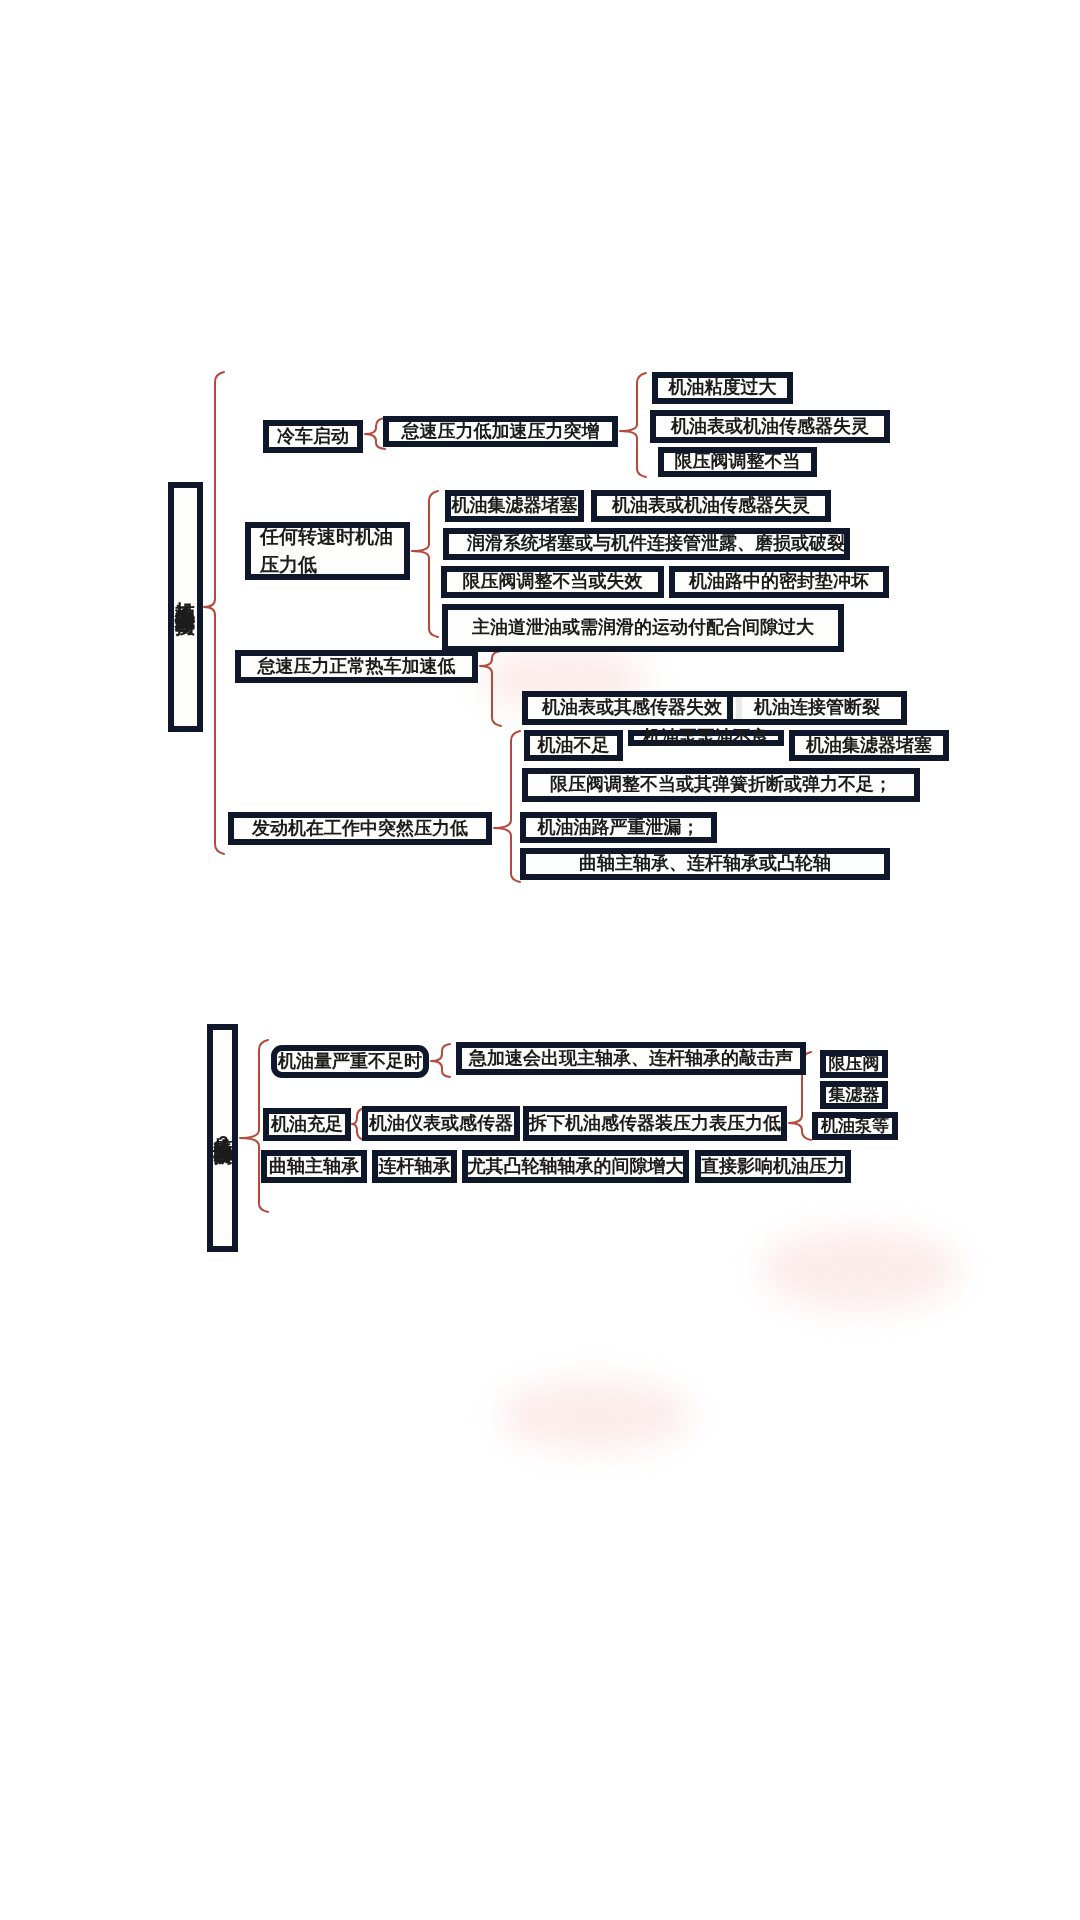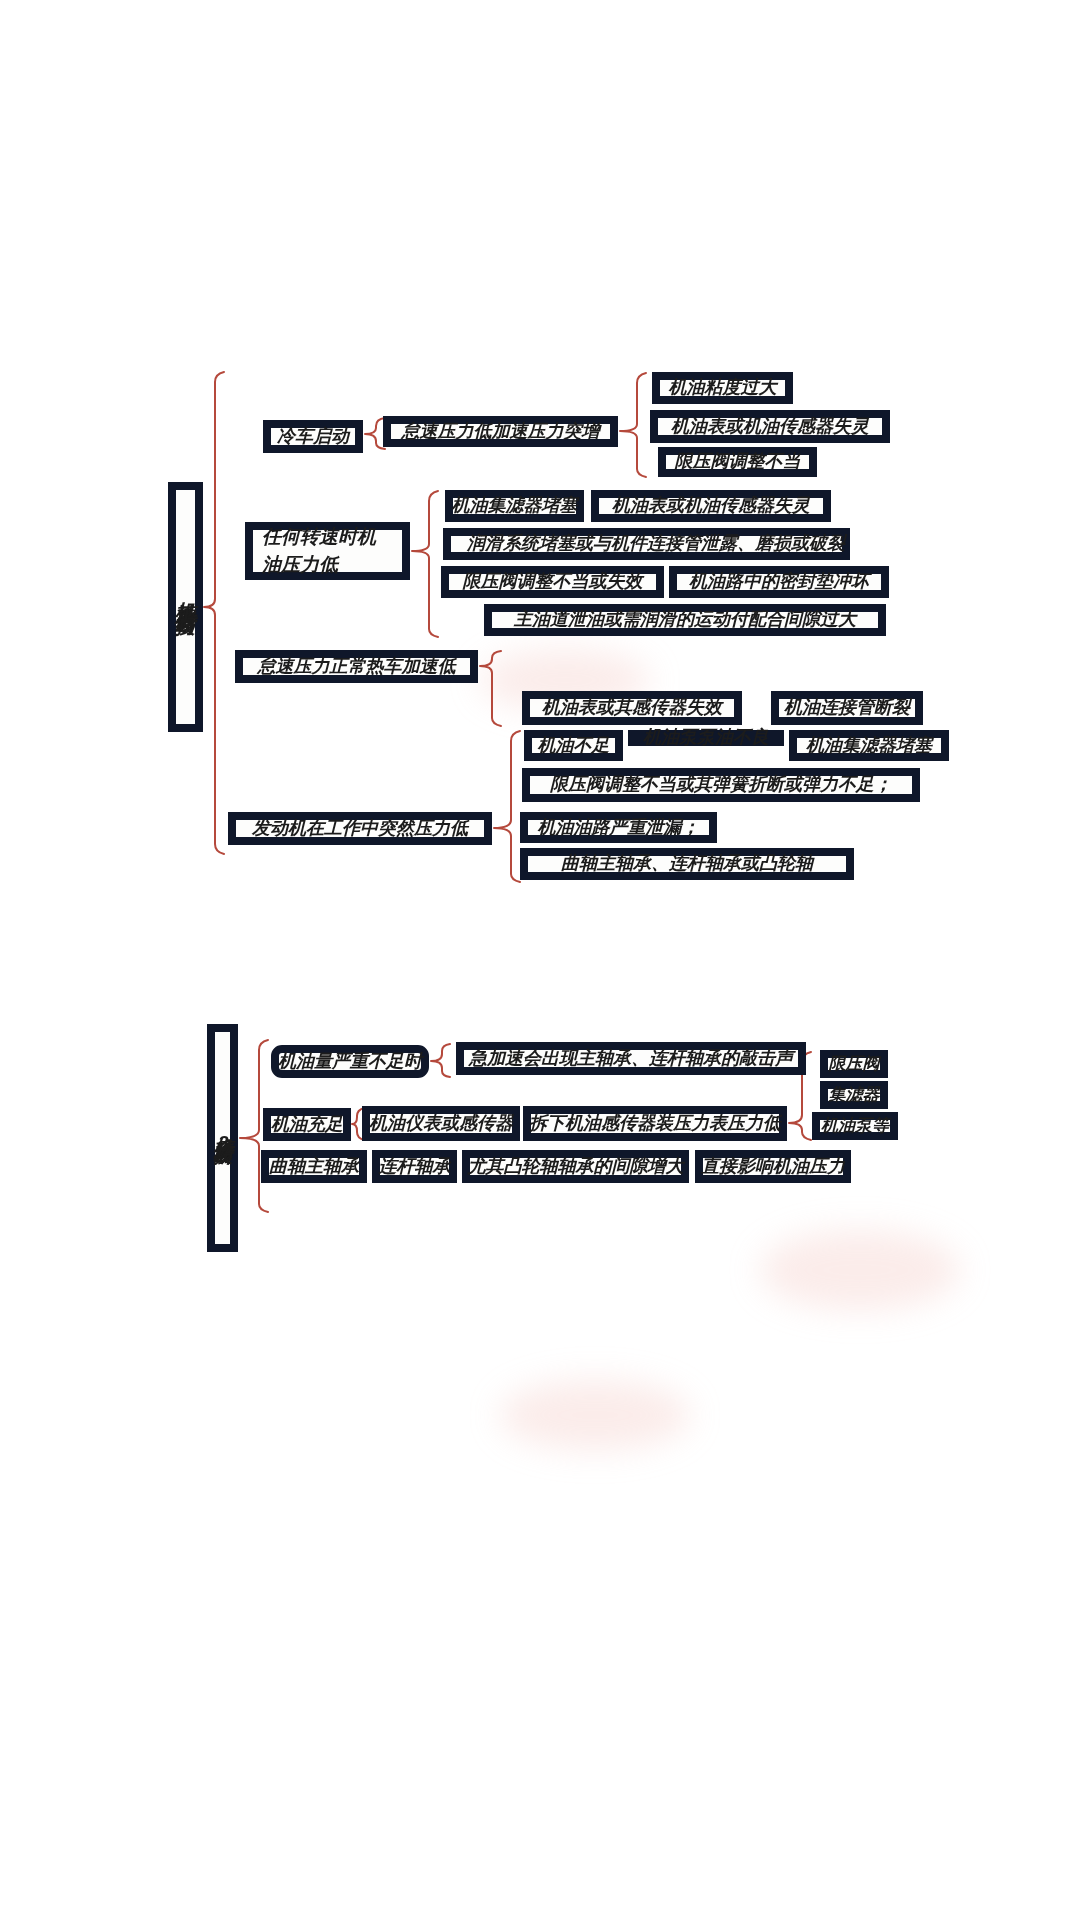--- a/index.html
+++ b/index.html
@@ -1,21 +1,21 @@
 <!DOCTYPE html>
 <html><head>
 <meta charset="utf-8">
 <style>
   html,body{margin:0;padding:0;background:#ffffff;}
   .canvas{position:relative;width:1080px;height:1920px;background:#ffffff;overflow:hidden;
           font-family:"Liberation Sans","DejaVu Sans",sans-serif;}
   .bx{position:absolute;display:flex;align-items:center;justify-content:center;
-      background:rgba(253,253,252,0.92);border:8px solid #0f172a;color:#1c1c1c;
+      background:rgba(253,253,252,0.92);border:6px solid #0f172a;color:#1c1c1c;
       font-size:18px;font-weight:bold;white-space:nowrap;box-sizing:border-box;
-      padding:0 5px;line-height:1.2;font-style:italic;}
+      padding:0 5px;line-height:1.2;}
   .wrap{white-space:normal;justify-content:flex-start;text-align:left;padding:0 9px;line-height:1.45;}
   .vx{writing-mode:vertical-lr;text-orientation:upright;font-size:20px;letter-spacing:2px;
       padding:5px 0;white-space:normal;}
   svg.lines{position:absolute;left:0;top:0;pointer-events:none;}
   svg.lines path{fill:none;stroke:#b5493c;stroke-width:2;stroke-linecap:round;stroke-linejoin:round;}
   .blob{position:absolute;border-radius:50%;filter:blur(16px);background:rgba(238,181,172,0.26);}
 </style>
 </head>
 <body>
 
@@ -47,33 +47,33 @@
   <div class="bx" style="left:652px;top:372px;width:141px;height:32px;">机油粘度过大</div>
   <div class="bx" style="left:650px;top:410px;width:240px;height:33px;">机油表或机油传感器失灵</div>
   <div class="bx" style="left:658px;top:447px;width:159px;height:30px;">限压阀调整不当</div>
 
   <div class="bx wrap" style="left:245px;top:522px;width:165px;height:58px;font-size:19px;">任何转速时机油压力低</div>
   <div class="bx" style="left:445px;top:490px;width:139px;height:32px;">机油集滤器堵塞</div>
   <div class="bx" style="left:591px;top:490px;width:240px;height:32px;">机油表或机油传感器失灵</div>
   <div class="bx" style="left:443px;top:528px;width:407px;height:32px;padding-left:24px;">润滑系统堵塞或与机件连接管泄露、磨损或破裂</div>
   <div class="bx" style="left:441px;top:566px;width:223px;height:32px;">限压阀调整不当或失效</div>
   <div class="bx" style="left:669px;top:566px;width:220px;height:32px;">机油路中的密封垫冲坏</div>
-  <div class="bx" style="left:442px;top:604px;width:402px;height:32px;margin-left:42px;">主油道泄油或需润滑的运动付配合间隙过大</div>
+  <div class="bx" style="left:442px;top:604px;width:402px;height:48px;">主油道泄油或需润滑的运动付配合间隙过大</div>
 
   <div class="bx" style="left:235px;top:650px;width:243px;height:33px;">怠速压力正常热车加速低</div>
   <div class="bx" style="left:522px;top:691px;width:220px;height:34px;">机油表或其感传器失效</div>
-  <div class="bx" style="left:771px;top:691px;width:152px;height:34px;">机油连接管断裂</div>
+  <div class="bx" style="left:727px;top:691px;width:180px;height:34px;">机油连接管断裂</div>
 
   <div class="bx" style="left:228px;top:812px;width:264px;height:33px;">发动机在工作中突然压力低</div>
   <div class="bx" style="left:524px;top:730px;width:99px;height:31px;">机油不足</div>
   <div class="bx" style="left:628px;top:730px;width:156px;height:16px;">机油泵泵油不良</div>
   <div class="bx" style="left:789px;top:730px;width:160px;height:31px;">机油集滤器堵塞</div>
   <div class="bx" style="left:522px;top:768px;width:398px;height:34px;">限压阀调整不当或其弹簧折断或弹力不足；</div>
   <div class="bx" style="left:520px;top:812px;width:197px;height:31px;">机油油路严重泄漏；</div>
-  <div class="bx" style="left:520px;top:848px;width:334px;height:32px;">曲轴主轴承、连杆轴承或凸轮轴</div>
+  <div class="bx" style="left:520px;top:848px;width:370px;height:32px;">曲轴主轴承、连杆轴承或凸轮轴</div>
 
   <div class="bx vx" style="left:207px;top:1024px;width:31px;height:228px;font-size:19px;letter-spacing:1px;">机油压力低诊断技巧2</div>
 
   <div class="bx" style="left:271px;top:1045px;width:158px;height:33px;border-radius:11px;">机油量严重不足时</div>
   <div class="bx" style="left:456px;top:1042px;width:350px;height:33px;">急加速会出现主轴承、连杆轴承的敲击声</div>
 
   <div class="bx" style="left:820px;top:1050px;width:68px;height:28px;font-size:17px;">限压阀</div>
   <div class="bx" style="left:820px;top:1081px;width:68px;height:28px;font-size:17px;">集滤器</div>
   <div class="bx" style="left:812px;top:1112px;width:86px;height:28px;font-size:17px;">机油泵等</div>
 

